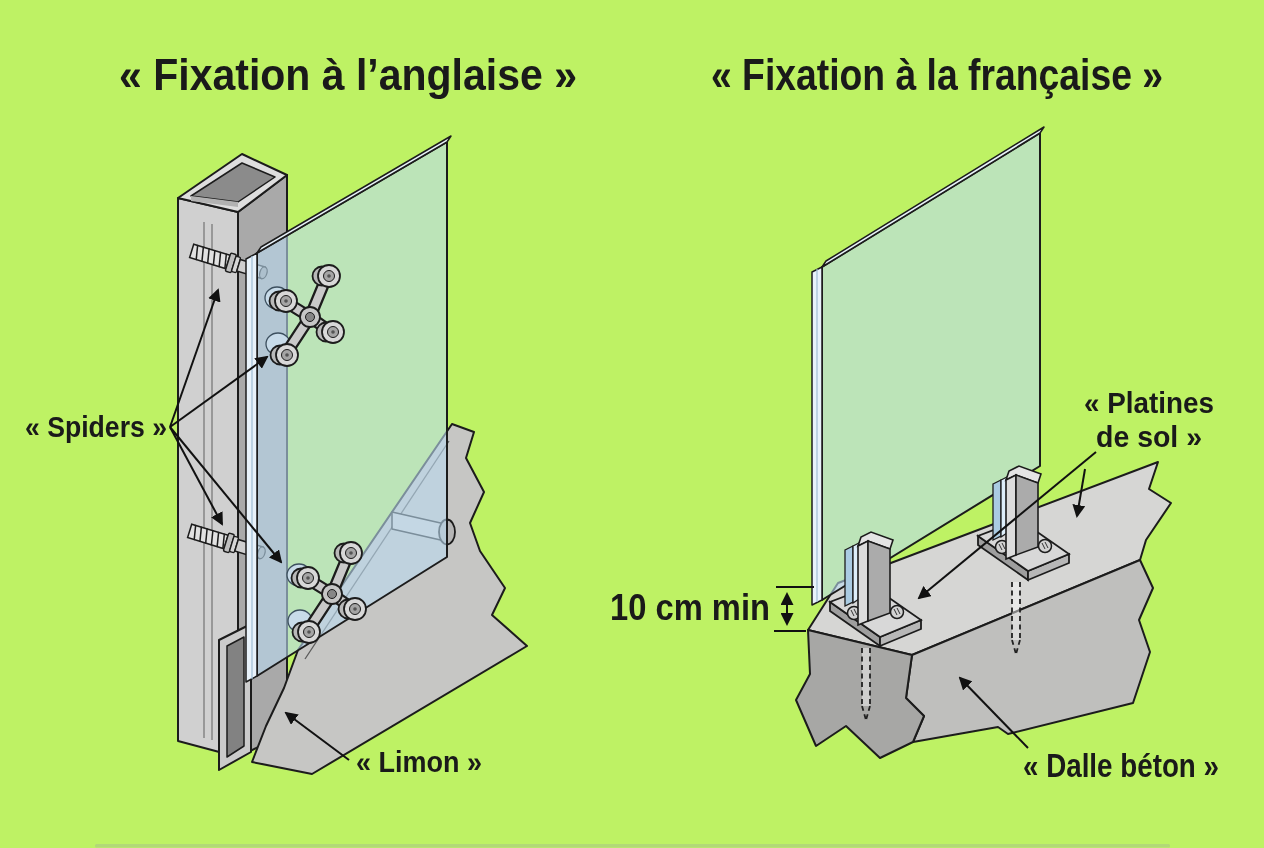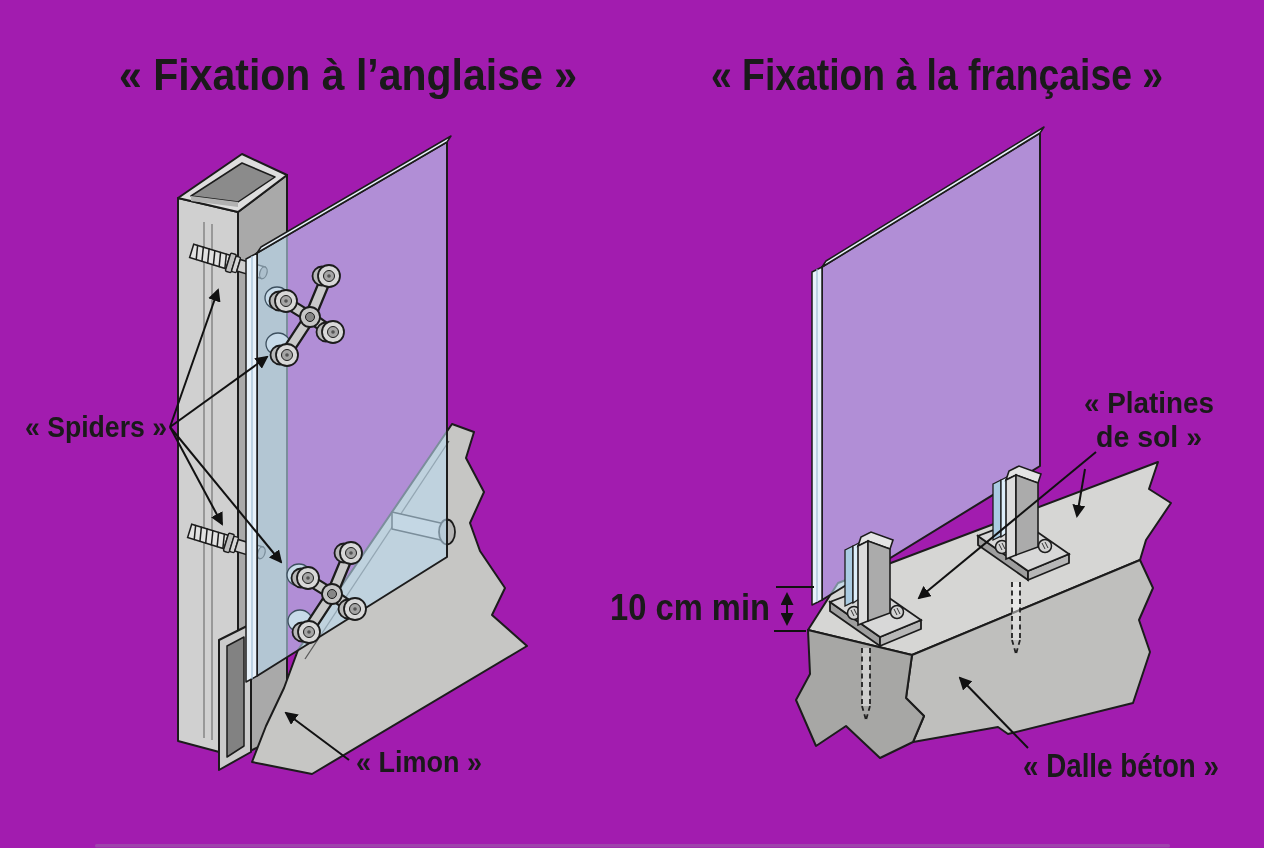--- a/index.html
+++ b/index.html
@@ -1,16 +1,16 @@
 <!DOCTYPE html>
 <html><head>
 <meta charset="utf-8">
 <style>
   html,body{margin:0;padding:0;background:#ffffff;}
-  .page{position:relative;width:1264px;height:848px;background:#a21caf;overflow:hidden;
+  .page{position:relative;width:1264px;height:848px;background:#bef264;overflow:hidden;
         font-family:"Liberation Sans",sans-serif;}
   svg{display:block;}
   .title{font-size:44px;font-weight:bold;fill:#1a1a1a;}
   .lbl{font-size:30px;font-weight:bold;fill:#1a1a1a;}
   .lbl-dim{font-size:36px;font-weight:bold;fill:#1a1a1a;}
   .lbl-dalle{font-size:34px;font-weight:bold;fill:#1a1a1a;}
   .outl{stroke:#1c1c1c;stroke-width:2;stroke-linejoin:round;}
   .outl15{stroke:#1c1c1c;stroke-width:1.5;stroke-linejoin:round;}
   .arrow{stroke:#111;stroke-width:2;fill:none;}
 </style>

